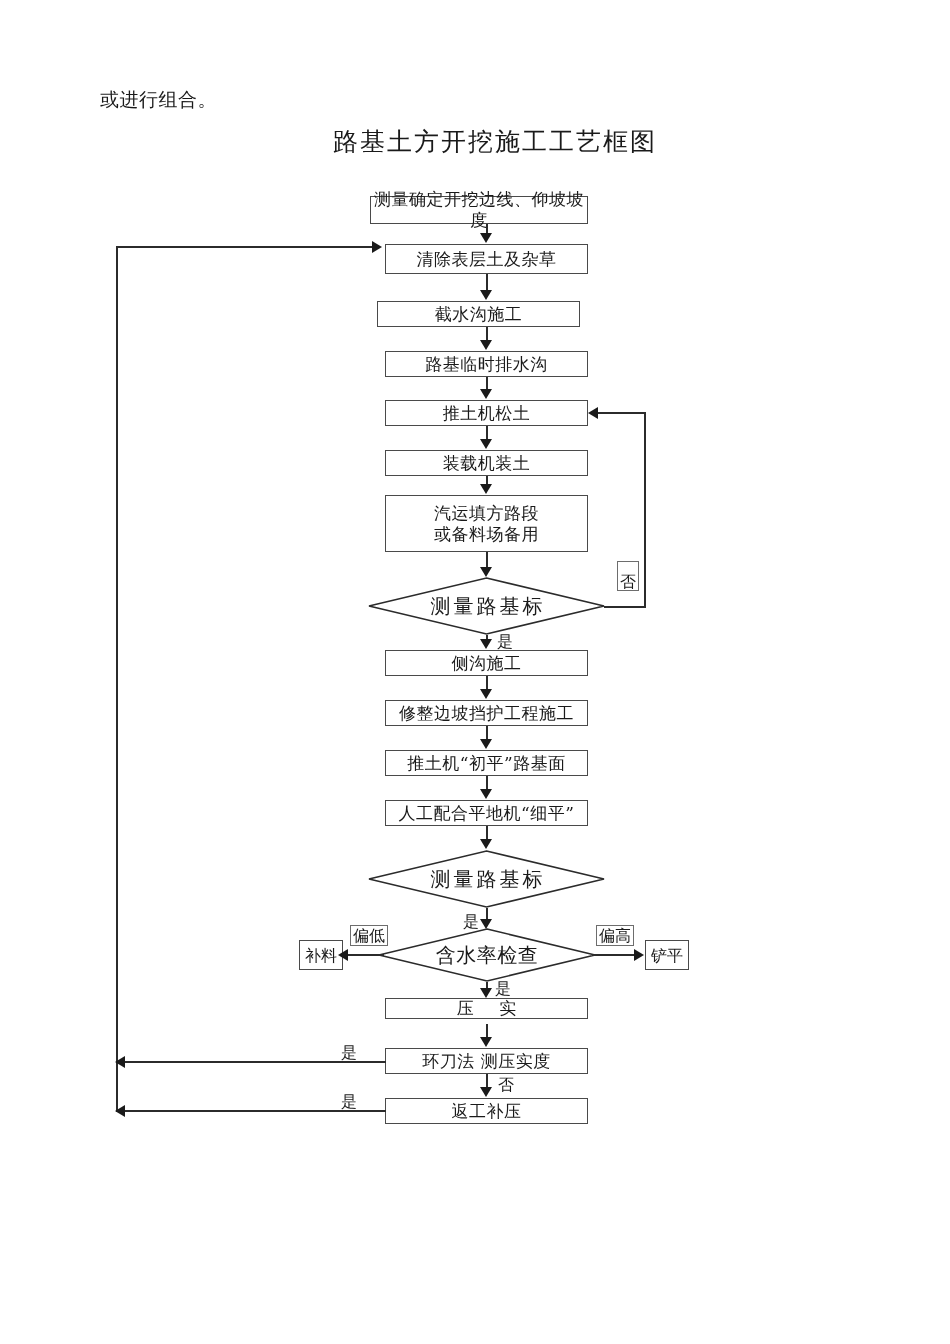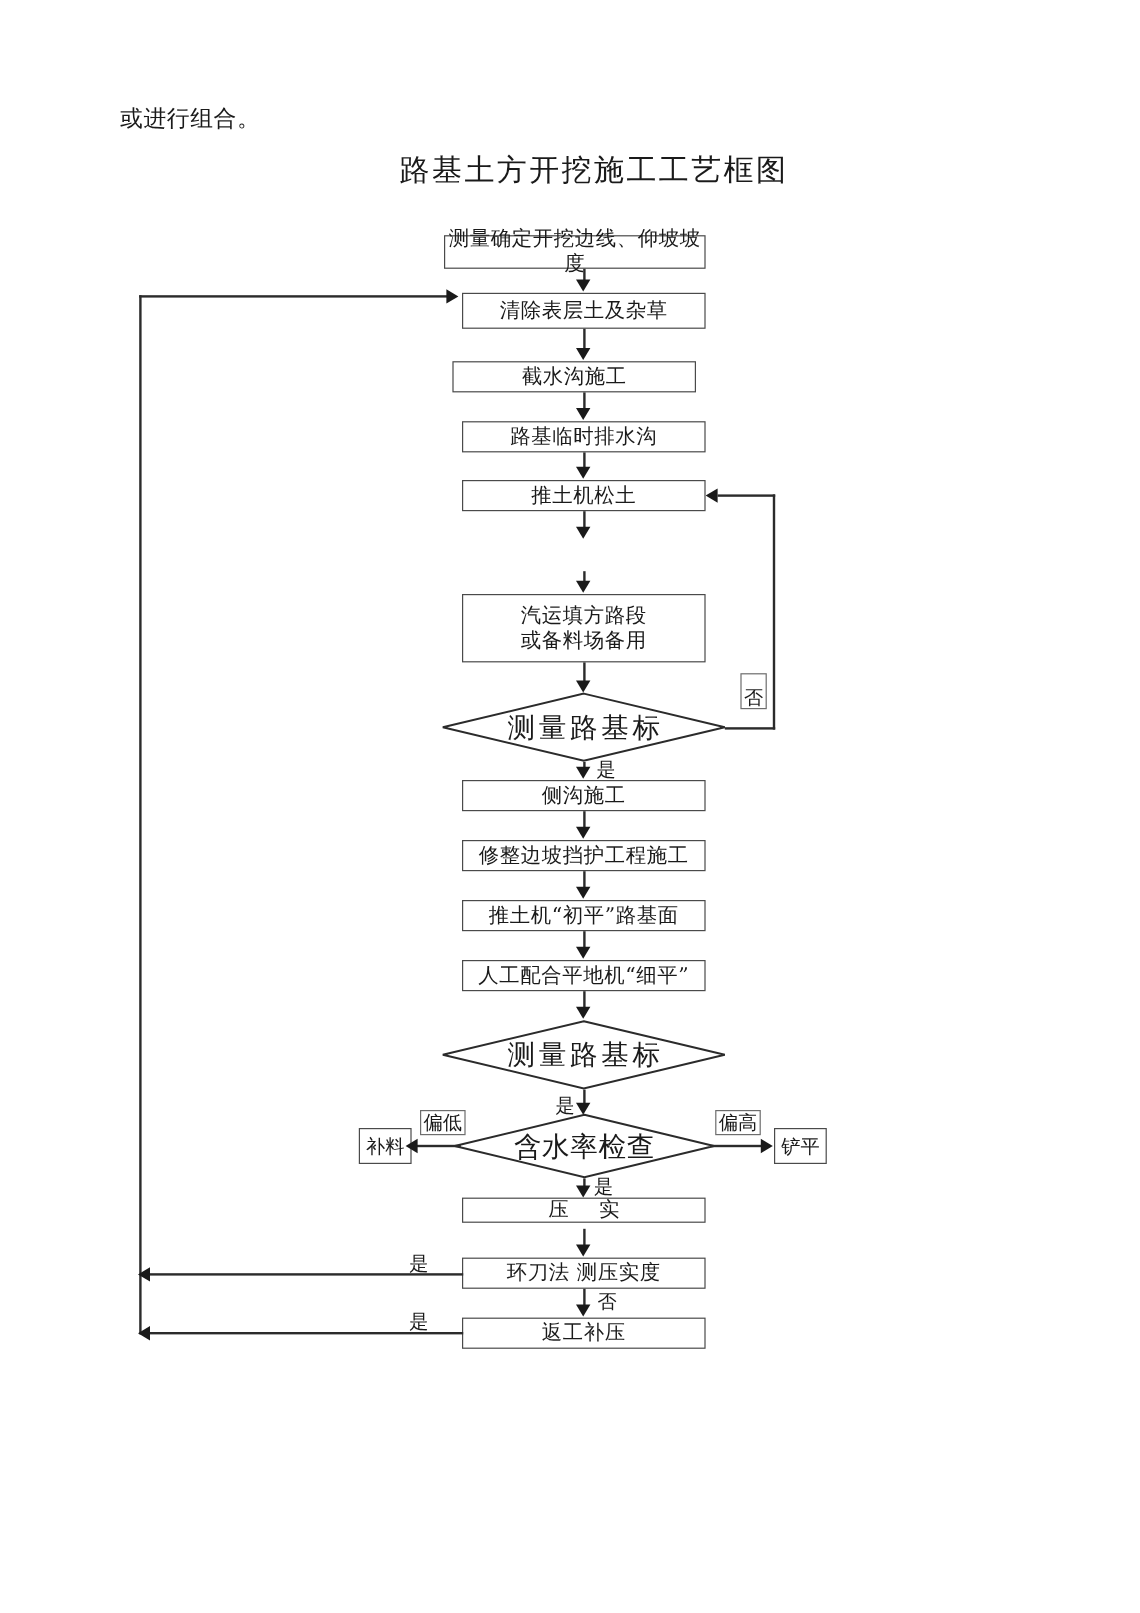--- a/index.html
+++ b/index.html
@@ -75,21 +75,21 @@
     top: 0;
     overflow: visible;
   }
   .diamond-label {
     position: absolute;
     left: 0; top: 0;
     width: 100%; height: 100%;
     display: flex;
     align-items: center;
     justify-content: center;
-    font-size: 23px;
+    font-size: 20px;
     color: #1a1a1a;
     letter-spacing: 3px;
     text-indent: 3px;
     white-space: nowrap;
   }
   .diamond-label.tight { letter-spacing: 0.5px; text-indent: 0; }
 
   
   .vline {
     position: absolute;
@@ -172,20 +172,21 @@
   <div class="node" style="left:370px; top:196px; width:218px; height:28px;">测量确定开挖边线、仰坡坡度</div>
 
   <div class="node wide" style="left:385px; top:244px; height:30px;">清除表层土及杂草</div>
 
   <div class="node wide" style="left:377px; top:301px; height:26px;">截水沟施工</div>
 
   <div class="node wide" style="left:385px; top:351px; height:26px;">路基临时排水沟</div>
 
   <div class="node wide" style="left:385px; top:400px; height:26px;">推土机松土</div>
 
+  <div class="node wide" style="left:385px; top:450px; height:26px;">装载机装土</div>
 
   <div class="node wide" style="left:385px; top:495px; height:57px;">汽运填方路段
 或备料场备用</div>
 
   <div class="diamond-wrap" style="left:368px; top:577px; width:237px; height:58px;">
     <svg width="237" height="58" viewBox="0 0 237 58">
       <polygon points="118.5,1 236,29 118.5,57 1,29" fill="#ffffff" stroke="#2b2b2b" stroke-width="1.6"></polygon>
     </svg>
     <div class="diamond-label">测量路基标</div>
   </div>

